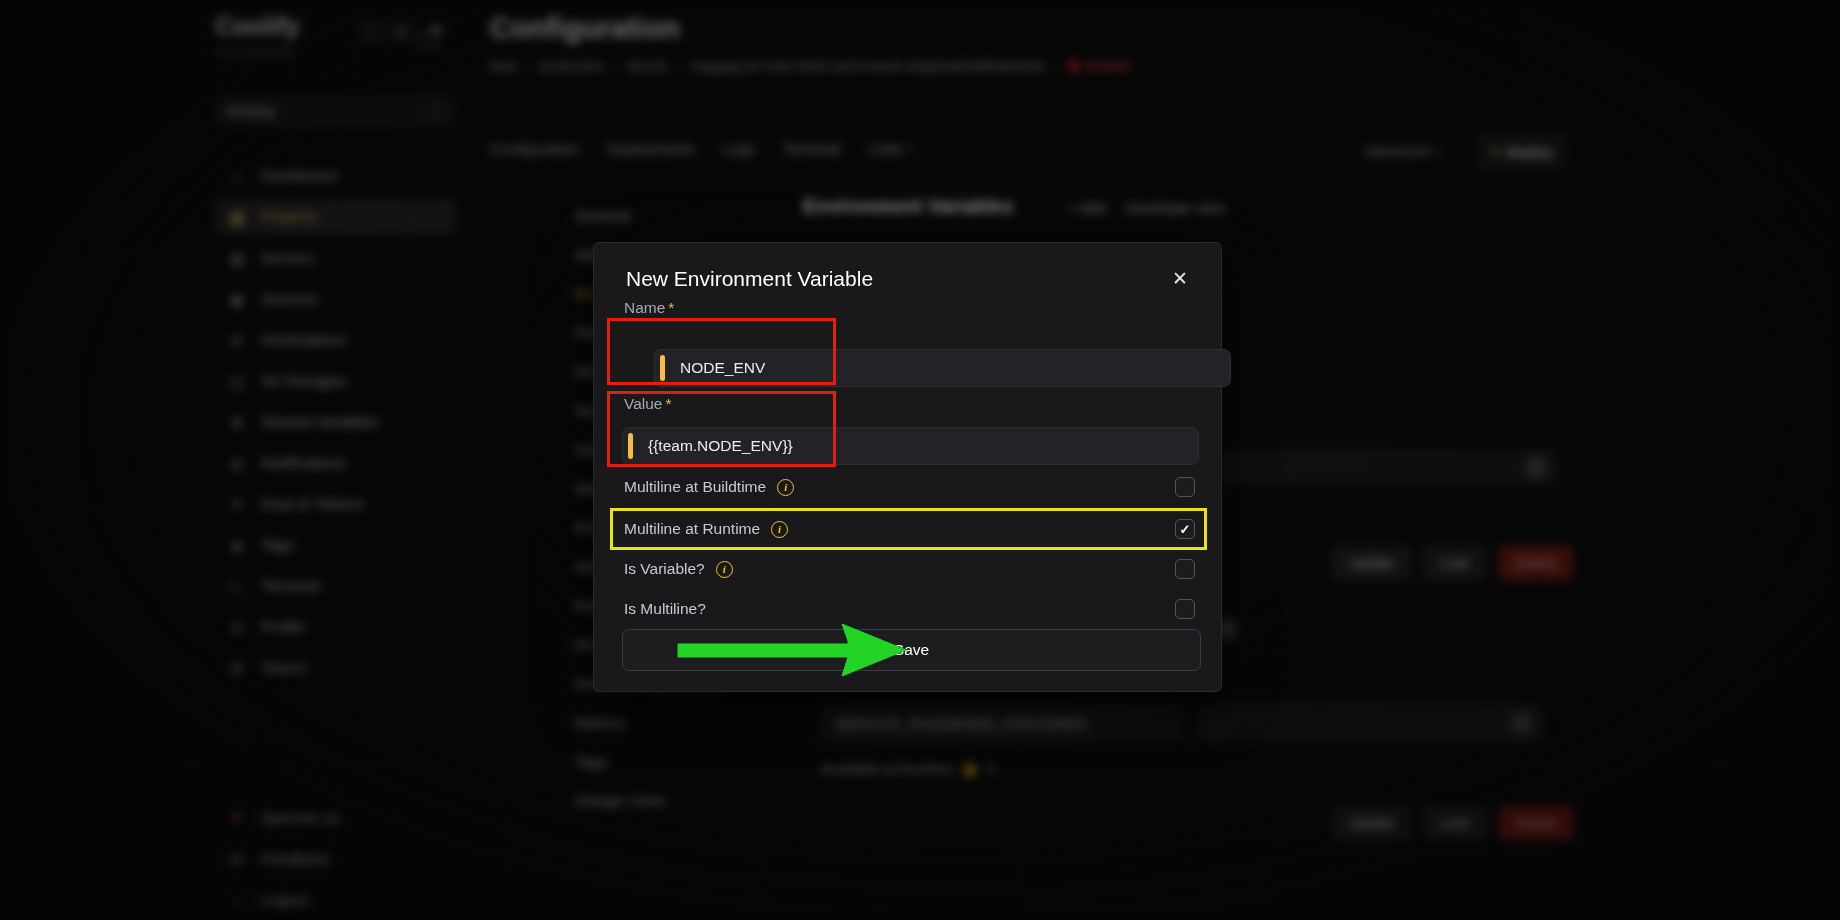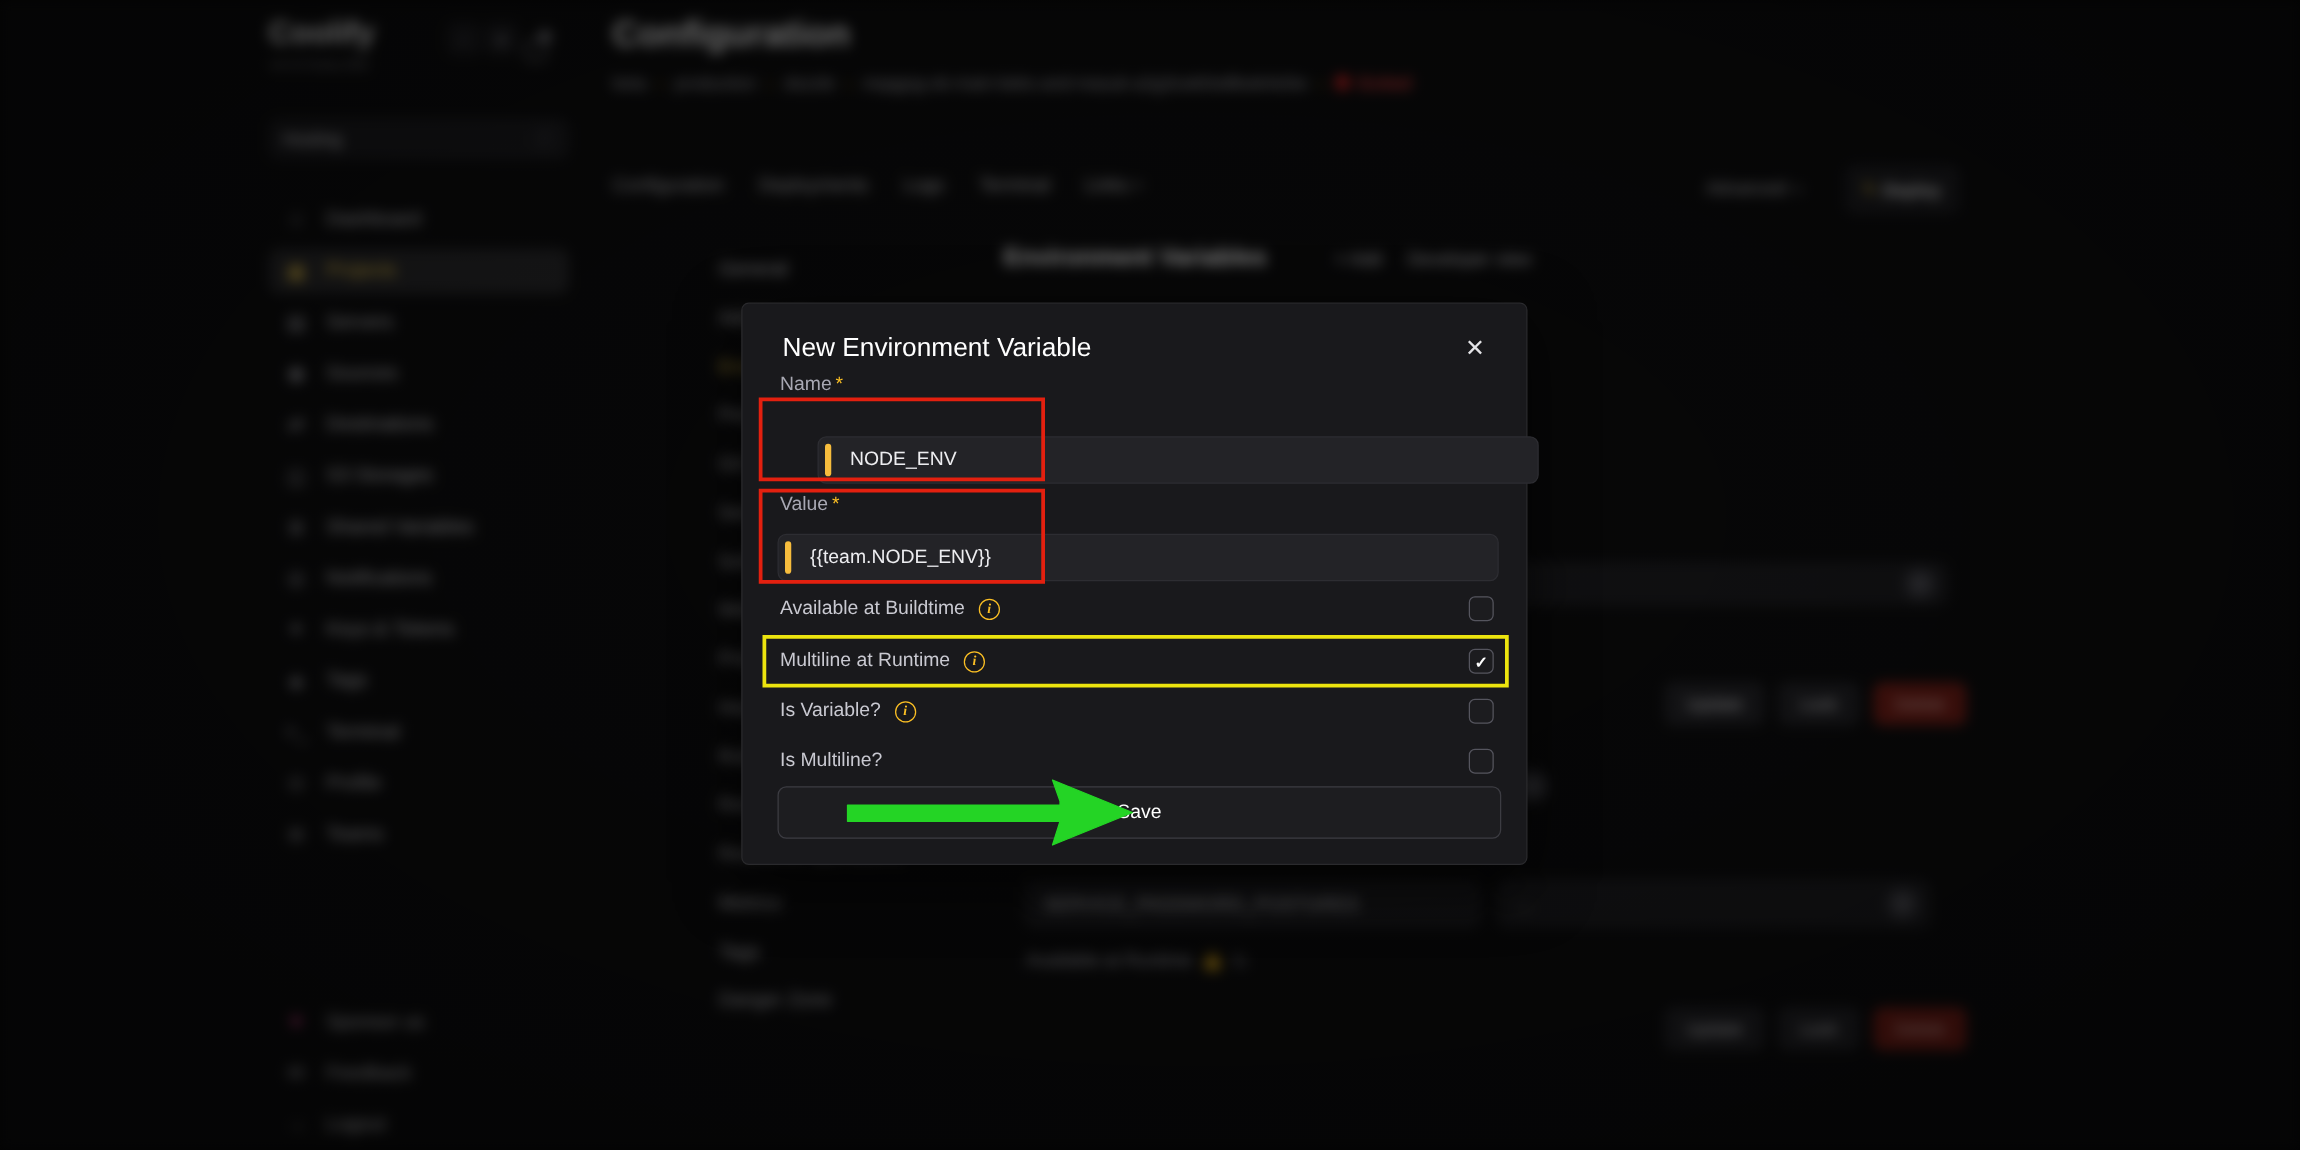--- a/index.html
+++ b/index.html
@@ -296,21 +296,21 @@
 
     <div class="m-label" style="top:152px;">
       <span>Value</span><span class="req">*</span>
     </div>
     <div class="m-input" style="top:184px;">
       <span class="accent"></span>
       <span class="val">{{team.NODE_ENV}}</span>
     </div>
 
     <div class="opt" style="top:230px;">
-      <span class="opt-label">Available at Buildtime</span>
+      <span class="opt-label">Multiline at Buildtime</span>
       <span class="info">i</span>
       <span class="cb"></span>
     </div>
     <div class="opt" style="top:272px;">
       <span class="opt-label">Multiline at Runtime</span>
       <span class="info">i</span>
       <span class="cb">
           <span class="tick">✓</span>
         </span>
     </div>

